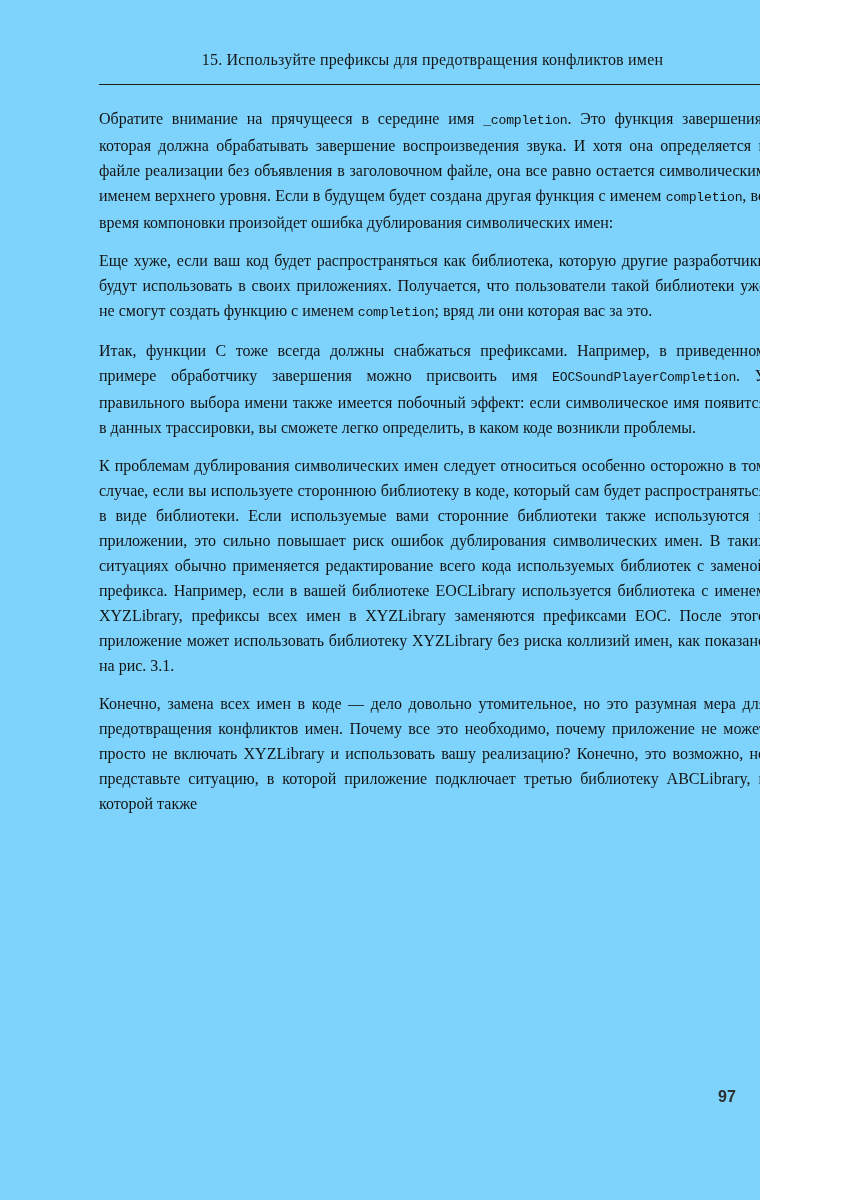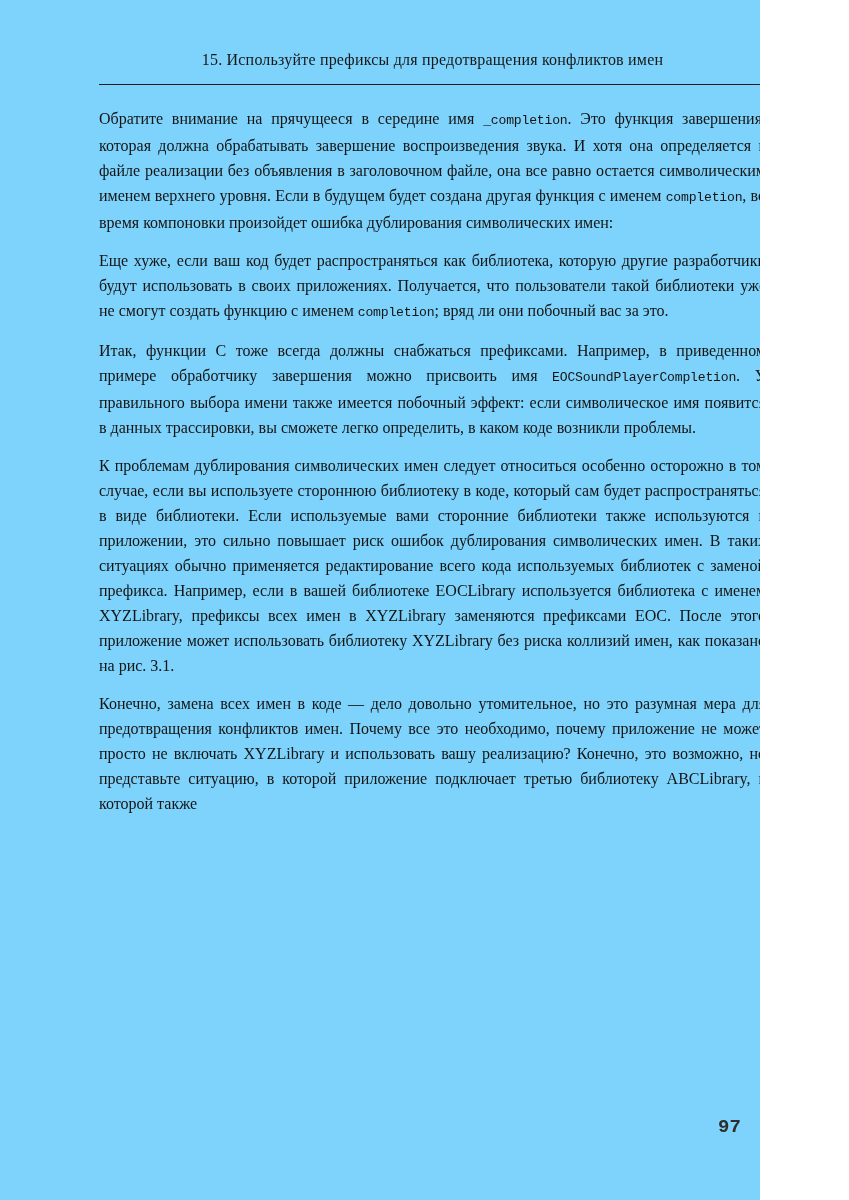--- a/index.html
+++ b/index.html
@@ -56,36 +56,36 @@
       font-family: "Liberation Mono", "DejaVu Sans Mono", monospace;
       font-size: 15.5px;
       line-height: 25px;
       color: #111111;
       margin: 14px 0 17px 0;
       white-space: pre;
       text-align: left;
     }
     .page-number {
       position: absolute;
-      top: 1116px;
+      top: 1088px;
       left: 718px;
-      font-family: Liberation Mono, monospace;
+      font-family: Liberation Sans, sans-serif;
       font-weight: bold;
-      font-size: 19px;
+      font-size: 16px;
       color: #2e2e2e;
     }
   </style>
 </head>
 <body>
 
 <div class="book-page">
   <div class="content-col">
     <div class="running-header">15. Используйте префиксы для предотвращения конфликтов имен</div>
     <div class="page-body">
         <p class="para"><span>Обратите внимание на прячущееся в середине имя </span><span class="mono-inline">_completion</span><span>. Это функция завершения, которая должна обрабатывать завершение воспроизведения звука. И хотя она определяется в файле реализации без объявления в заголовочном файле, она все равно остается символическим именем верхнего уровня. Если в будущем будет создана другая функция с именем </span><span class="mono-inline">completion</span><span>, во время компоновки произойдет ошибка дублирования символических имен:</span></p>
-        <p class="para"><span>Еще хуже, если ваш код будет распространяться как библиотека, которую другие разработчики будут использовать в своих приложениях. Получается, что пользователи такой библиотеки уже не смогут создать функцию с именем </span><span class="mono-inline">completion</span><span>; вряд ли они побочный вас за это.</span></p>
+        <p class="para"><span>Еще хуже, если ваш код будет распространяться как библиотека, которую другие разработчики будут использовать в своих приложениях. Получается, что пользователи такой библиотеки уже не смогут создать функцию с именем </span><span class="mono-inline">completion</span><span>; вряд ли они которая вас за это.</span></p>
         <p class="para"><span>Итак, функции C тоже всегда должны снабжаться префиксами. Например, в приведенном примере обработчику завершения можно присвоить имя </span><span class="mono-inline">EOCSoundPlayerCompletion</span><span>. У правильного выбора имени также имеется побочный эффект: если символическое имя появится в данных трассировки, вы сможете легко определить, в каком коде возникли проблемы.</span></p>
         <p class="para"><span>К проблемам дублирования символических имен следует относиться особенно осторожно в том случае, если вы используете стороннюю библиотеку в коде, который сам будет распространяться в виде библиотеки. Если используемые вами сторонние библиотеки также используются в приложении, это сильно повышает риск ошибок дублирования символических имен. В таких ситуациях обычно применяется редактирование всего кода используемых библиотек с заменой префикса. Например, если в вашей библиотеке EOCLibrary используется библиотека с именем XYZLibrary, префиксы всех имен в XYZLibrary заменяются префиксами EOC. После этого приложение может использовать библиотеку XYZLibrary без риска коллизий имен, как показано на рис. 3.1.</span></p>
         <p class="para"><span>Конечно, замена всех имен в коде — дело довольно утомительное, но это разумная мера для предотвращения конфликтов имен. Почему все это необходимо, почему приложение не может просто не включать XYZLibrary и использовать вашу реализацию? Конечно, это возможно, но представьте ситуацию, в которой приложение подключает третью библиотеку ABCLibrary, в которой также</span></p>
       </div>
   </div>
   <div class="page-number">97</div>
 </div>
 
 </body></html>

